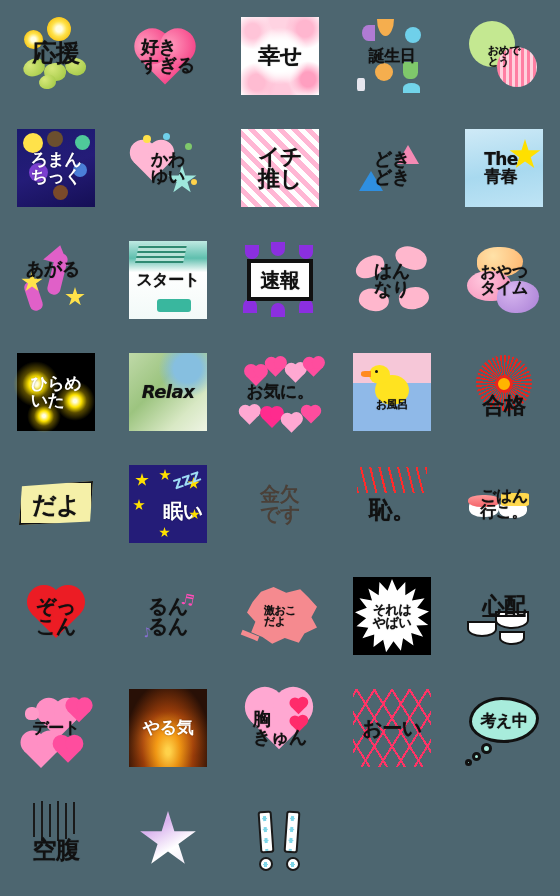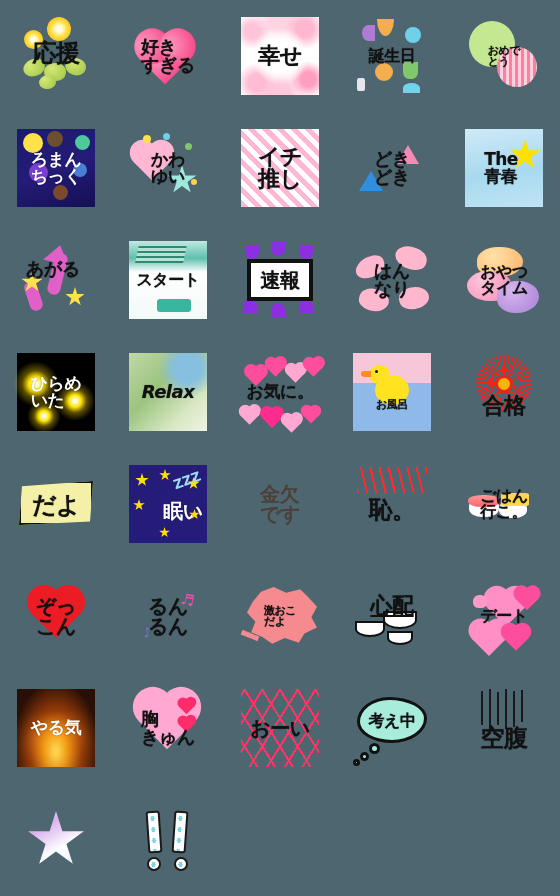--- a/index.html
+++ b/index.html
@@ -455,20 +455,28 @@
 
   <div class="cell">
     <div class="art">
       <div class="burst" style="position:absolute;left:6px;top:10px;width:70px;height:58px;"></div>
       <div style="position:absolute;left:0;top:56px;width:18px;height:5px;background:#f58a8f;transform:rotate(22deg);"></div>
       <div class="txt t15">激おこ
 だよ</div>
     </div>
   </div>
 
+  <div class="cell">
+    <div class="art">
+      <div class="sq blackbg"></div>
+      <div class="flashwhite" style="left:2px;top:2px;width:74px;height:74px;"></div>
+      <div class="txt t13">それは
+やばい</div>
+    </div>
+  </div>
 
   <div class="cell">
     <div class="art">
       <div class="bowl" style="left:30px;top:34px;width:34px;height:18px;"></div>
       <div class="bowl" style="left:2px;top:44px;width:30px;height:16px;"></div>
       <div class="bowl" style="left:34px;top:54px;width:26px;height:14px;"></div>
       <div class="txt t22" style="margin-top:-20px;text-decoration:underline;">心配</div>
     </div>
   </div>
 

